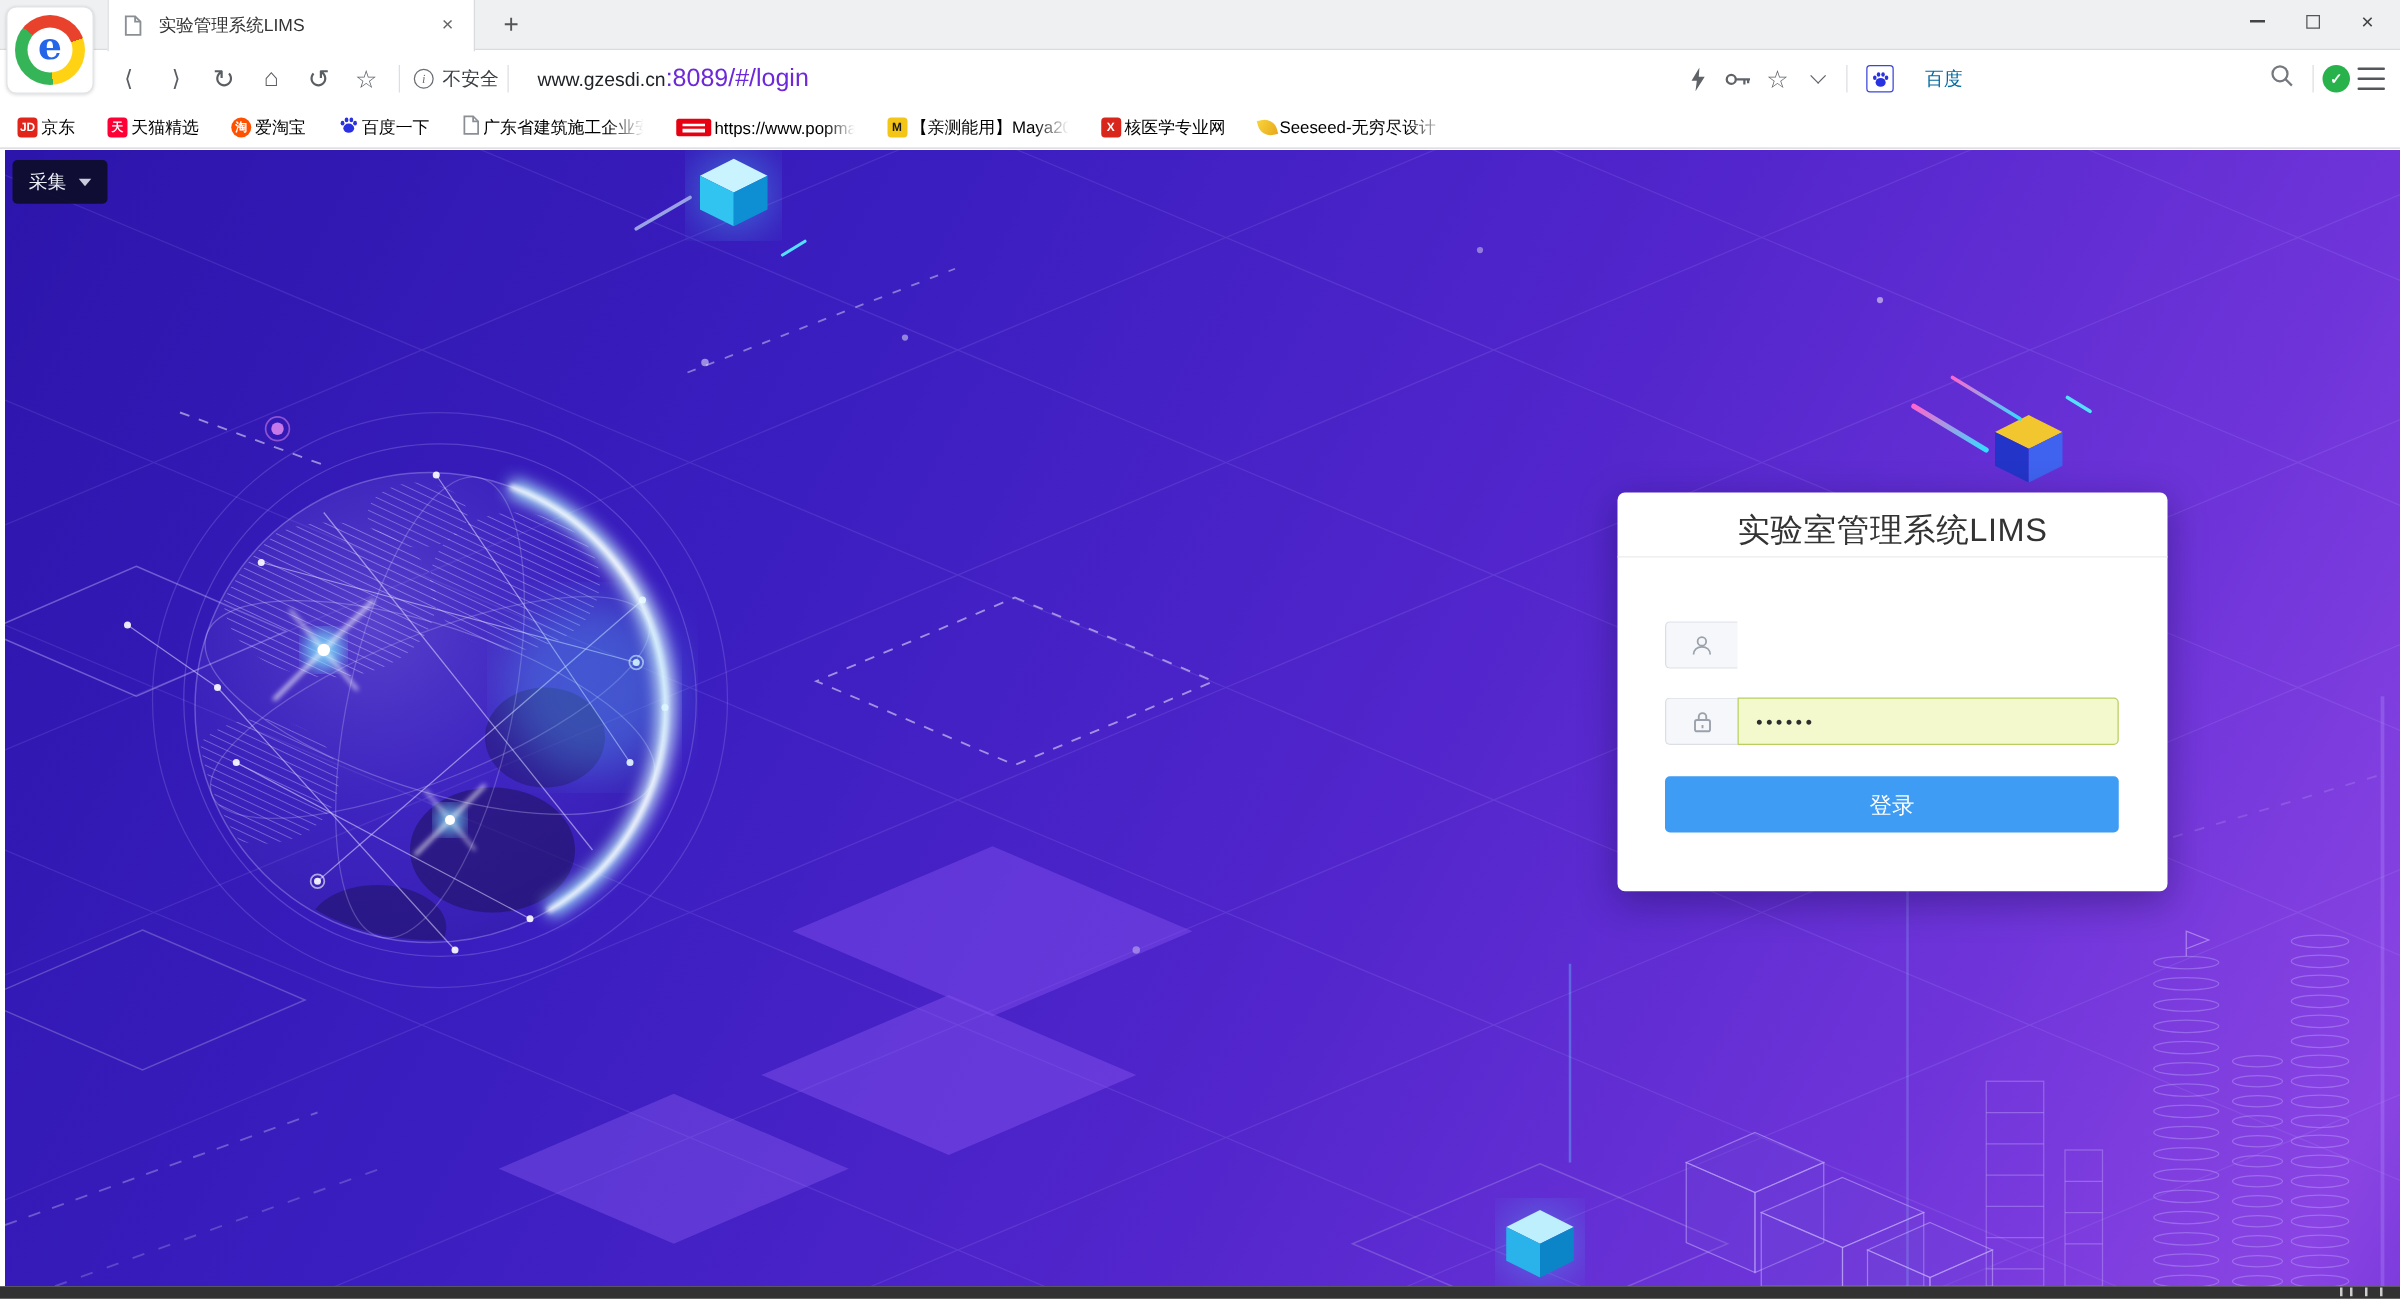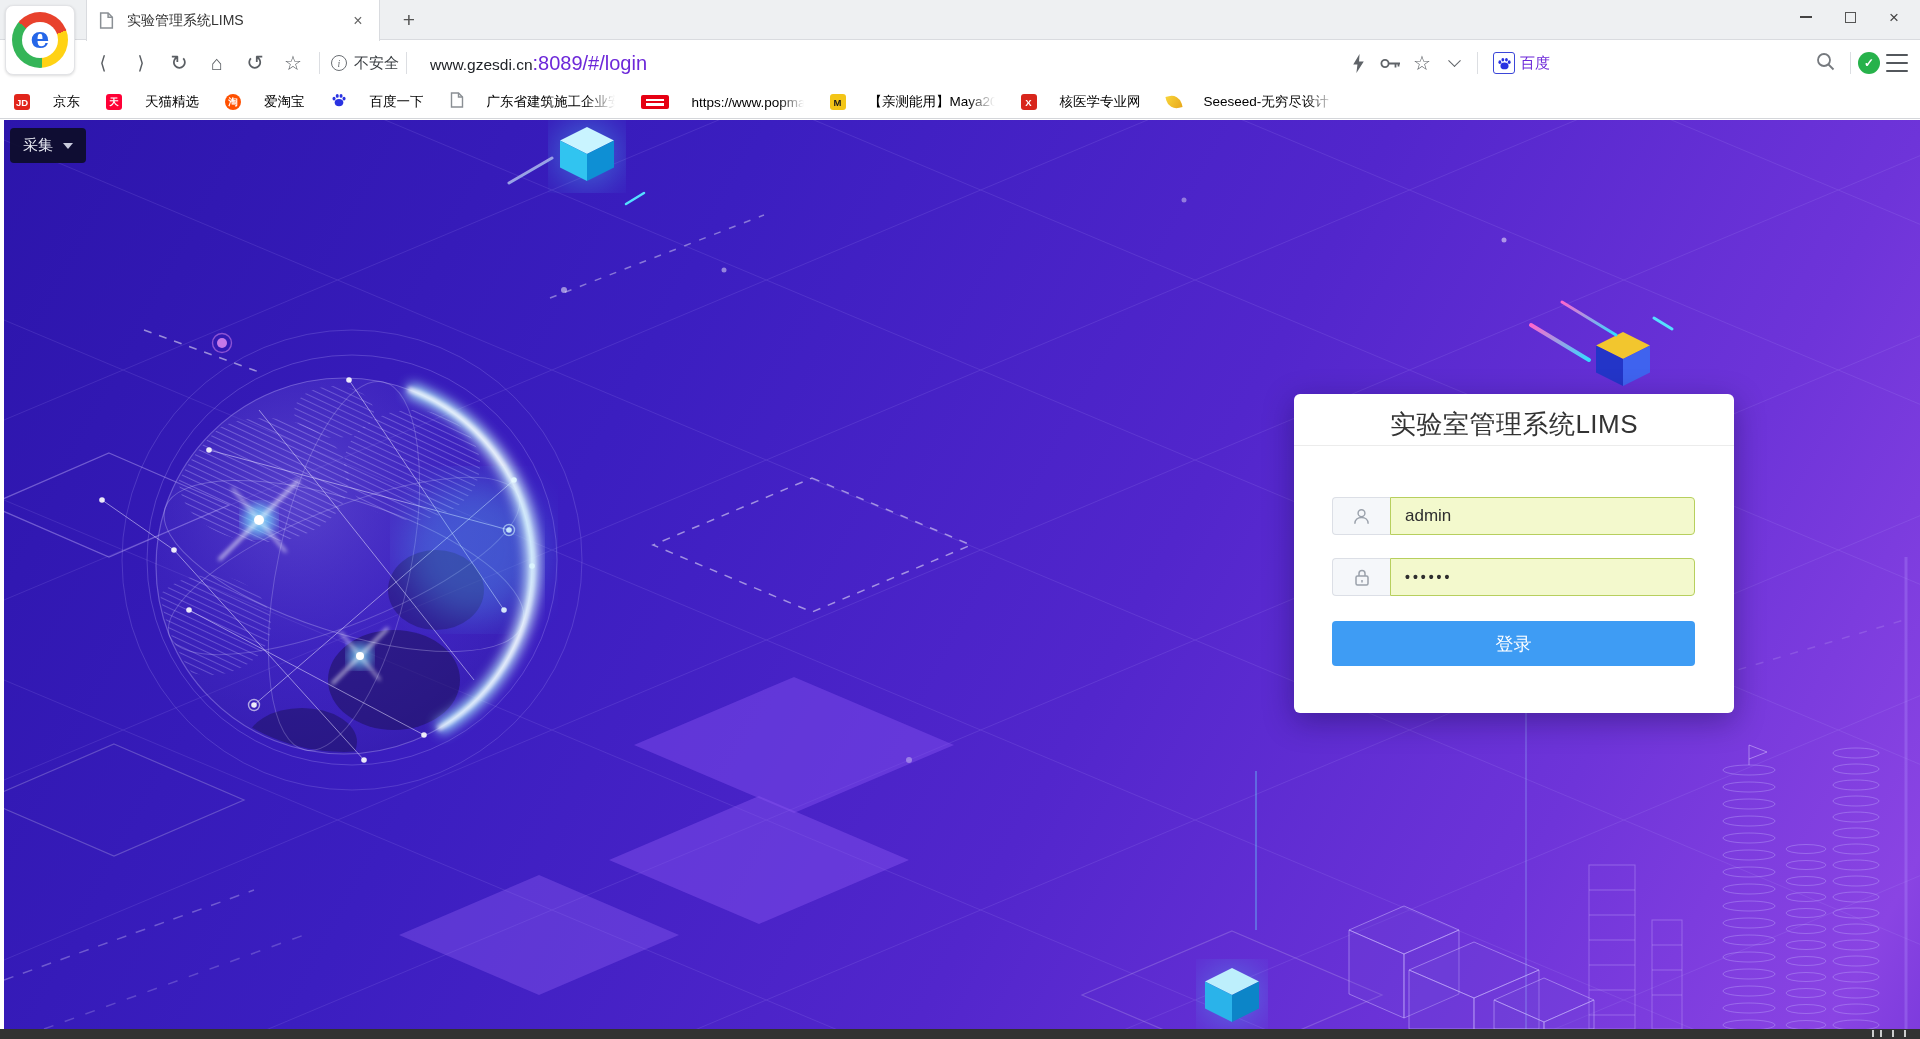--- a/index.html
+++ b/index.html
@@ -34,29 +34,29 @@
   .info-circ { width:16px; height:16px; border:1.6px solid #6a6e73; border-radius:50%; color:#6a6e73; font-size:10px; font-style:italic;
                display:flex; align-items:center; justify-content:center; font-family:"Liberation Serif",serif; }
   .seclabel { font-size:15px; color:#3b3f43; }
   .urlbox { display:flex; align-items:baseline; margin-left:16px; flex:1; min-width:0; cursor:text; }
   .url-host { font-size:15.5px; color:#202328; }
   .url-path { font-size:20px; color:#6d28d9; }
   .toolico { width:32px; height:34px; display:flex; align-items:center; justify-content:center; color:#5f6368; cursor:pointer; }
   .chev { width:9px; height:9px; border-right:1.6px solid #5f6368; border-bottom:1.6px solid #5f6368; transform:rotate(45deg) translate(-2px,-2px); }
   .searchbox { width:358px; height:34px; display:flex; align-items:center; padding:0 8px; cursor:text; }
   .engine-chip { width:22px; height:22px; border:1.5px solid #3b46d8; border-radius:3px; display:flex; align-items:center; justify-content:center; background:#fff; }
-  .engine-label { font-size:15px; color:#6d28d9; margin-left:5px; flex:1; }
+  .engine-label { font-size:15px; color:#0369a1; margin-left:25px; flex:1; }
   .shield { width:22px; height:22px; border-radius:50%; background:#27b24b; color:#fff; font-size:12px; font-weight:bold;
             display:flex; align-items:center; justify-content:center; cursor:pointer; }
   .menu { width:26px; height:20px; display:flex; flex-direction:column; justify-content:space-between; padding:1px 2px; cursor:pointer; margin:0 10px 0 4px; }
   .menu span { display:block; height:2.2px; background:#53575c; border-radius:1px; }
 
   .bookmarks { height:33px; background:#fff; border-bottom:1px solid #d4d6da; display:flex; align-items:center; gap:26px;
                padding-left:14px; position:relative; z-index:20; }
-  .bm { display:flex; align-items:center; gap:23px; cursor:pointer; white-space:nowrap; }
+  .bm { display:flex; align-items:center; gap:3px; cursor:pointer; white-space:nowrap; }
   .bm-label { font-size:13.5px; color:#000000; }
   .bico { width:16px; height:16px; border-radius:3px; color:#fff; font-size:9.5px; font-weight:bold;
           display:flex; align-items:center; justify-content:center; }
   .pop { width:28px; height:14px; border-radius:2px; background:#e60012; display:flex; flex-direction:column; gap:2px; align-items:center; justify-content:center; }
   .pop i { display:block; width:18px; height:2.5px; background:#fff; }
   .leaf { width:14px; height:14px; background:linear-gradient(135deg,#f8d43a,#e8a81c); border-radius:0 75% 0 75%; transform:rotate(-15deg); }
   .clip-fade { overflow:hidden; -webkit-mask-image:linear-gradient(90deg,#000 78%,transparent 100%); mask-image:linear-gradient(90deg,#000 78%,transparent 100%); }
   .w128{width:128px;} .w112{width:112px;} .w126{width:126px;} .w132{width:132px;}
 
   
@@ -488,21 +488,20 @@
 
   <div class="card">
     <div class="card-title">实验室管理系统LIMS</div>
     <div class="frow row-user">
       <div class="ibox">
         <svg width="19" height="19" viewBox="0 0 20 20">
             <circle cx="10" cy="6.5" r="3.6" fill="none" stroke="#9aa1ab" stroke-width="1.5"></circle>
             <path d="M3 17.5 c0-4.2 3.1-6.5 7-6.5 s7 2.3 7 6.5" fill="none" stroke="#9aa1ab" stroke-width="1.5"></path>
           </svg>
       </div>
-      <input class="finput" type="text" value="admin" style="">
     </div>
     <div class="frow row-pass">
       <div class="ibox">
         <svg width="18" height="19" viewBox="0 0 18 19">
             <rect x="3" y="8" width="12" height="9" rx="1.5" fill="none" stroke="#9aa1ab" stroke-width="1.5"></rect>
             <path d="M6 8 V5.5 a3 3 0 0 1 6 0 V8" fill="none" stroke="#9aa1ab" stroke-width="1.5"></path>
             <line x1="9" y1="12" x2="9" y2="14.5" stroke="#9aa1ab" stroke-width="1.5"></line>
           </svg>
       </div>
       <input class="finput pwd" type="text" value="••••••" style="">

